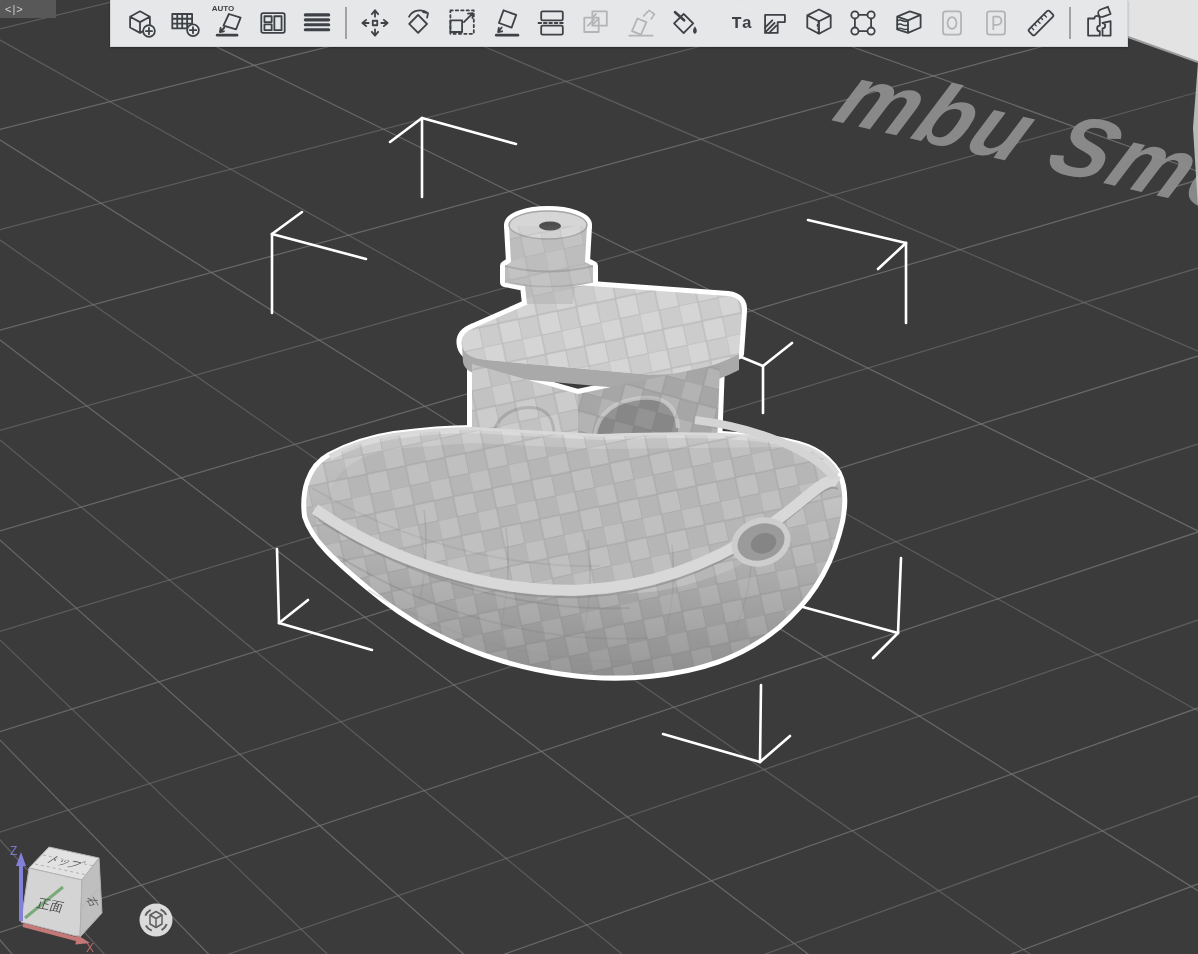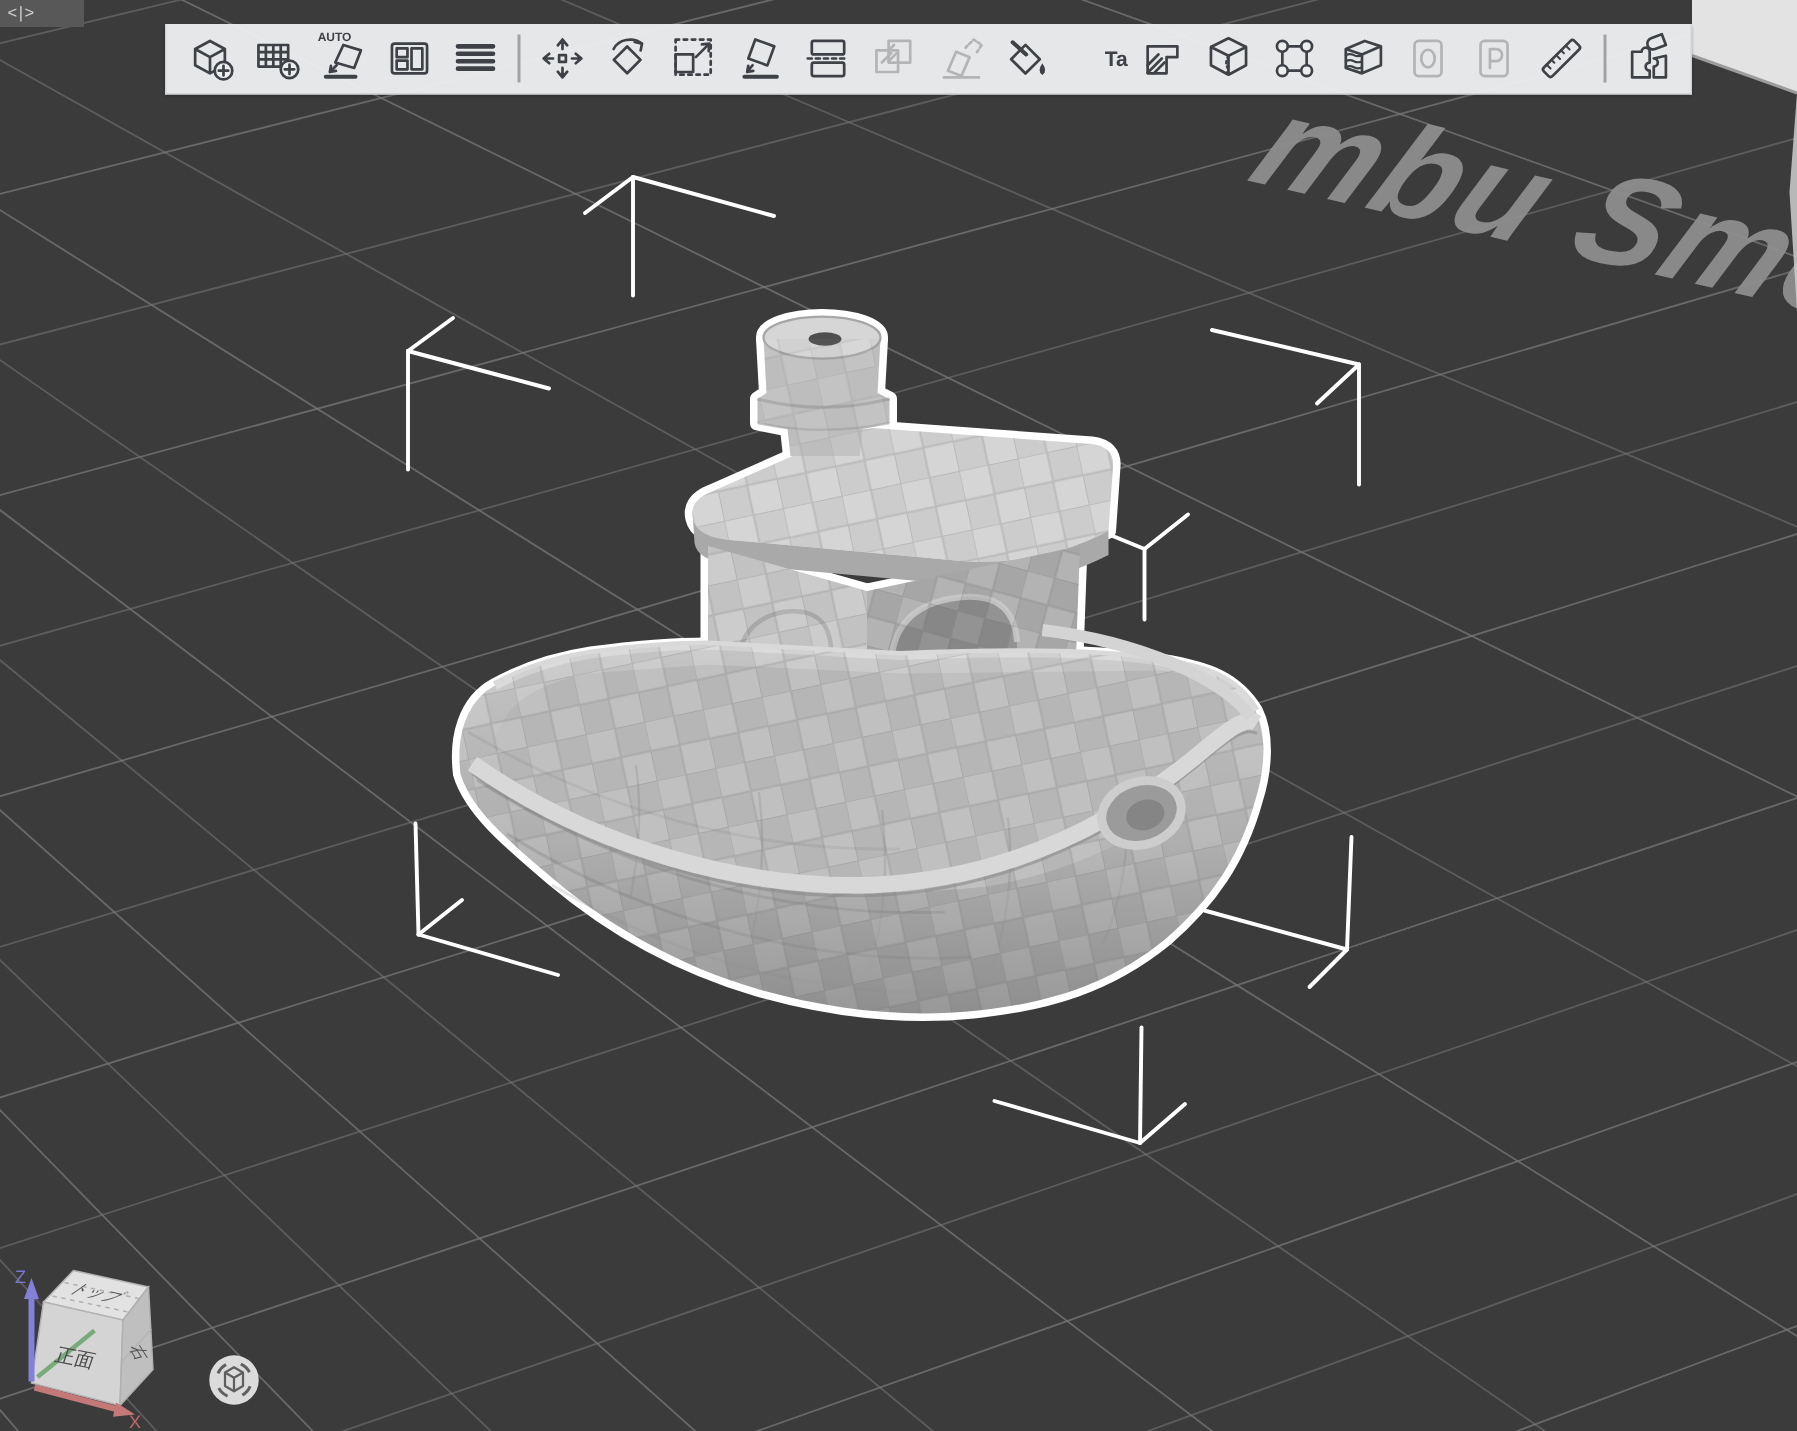--- a/index.html
+++ b/index.html
@@ -1,31 +1,31 @@
 <!DOCTYPE html>
 <html><head>
 <meta charset="utf-8">
 <style>
   html,body{margin:0;padding:0;background:#222;}
   .stage{position:relative;width:1198px;height:954px;background:#3b3b3b;overflow:hidden;
          font-family:"Liberation Sans",sans-serif;}
   .stage > svg#scene{position:absolute;left:0;top:0;}
   
-  .toolbar{position:absolute;left:110px;top:16px;width:1018px;height:47px;box-sizing:border-box;
+  .toolbar{position:absolute;left:110px;top:0;width:1018px;height:47px;box-sizing:border-box;
            background:rgba(237,238,239,0.96);border:1px solid #d2d4d6;border-top:none;
            display:flex;align-items:center;padding:0 7px;gap:1px;z-index:10;
            box-shadow:0 1px 2px rgba(0,0,0,.28);}
   .tbtn{position:relative;width:44px;height:42px;display:flex;align-items:center;justify-content:center;
         background:transparent;border:none;padding:0;border-radius:4px;cursor:pointer;}
   .tbtn.disabled{opacity:.30;}
   .tico{width:36px;height:36px;stroke:#3e4145;fill:none;stroke-width:2;stroke-linejoin:round;stroke-linecap:round;}
   .tsep{width:2px;height:32px;background:#a0a3a6;margin:0 5px;flex:none;}
   .glyph{position:absolute;color:#3e4145;pointer-events:none;}
   .g-auto-orient{top:2px;left:5px;font-size:8px;font-weight:bold;letter-spacing:0;}
-  .g-text{position:static;font-size:14px;font-weight:bold;font-family:Liberation Sans, sans-serif;}
+  .g-text{position:static;font-size:17px;font-weight:bold;font-family:Liberation Mono, monospace;}
   
   .panel-toggle{position:absolute;left:0;top:0;width:56px;height:18px;background:#585858;color:#cfcfcf;
                 display:flex;align-items:center;padding-left:5px;box-sizing:border-box;
                 font-size:11px;letter-spacing:1px;z-index:11;cursor:pointer;}
   text{font-family:"Liberation Sans","DejaVu Sans",sans-serif;}
 </style>
 </head>
 <body>
 
 <svg width="0" height="0" style="position:absolute" aria-hidden="true">

